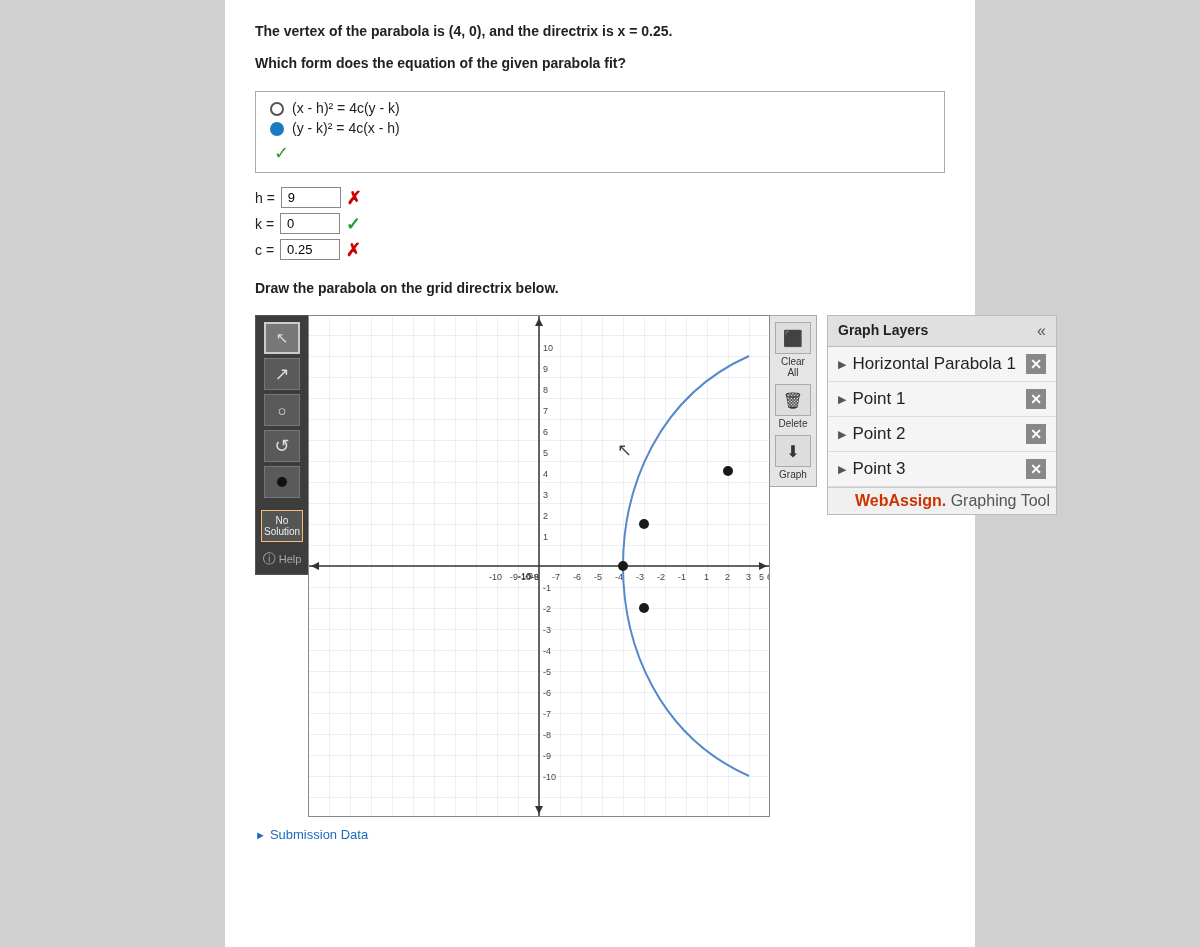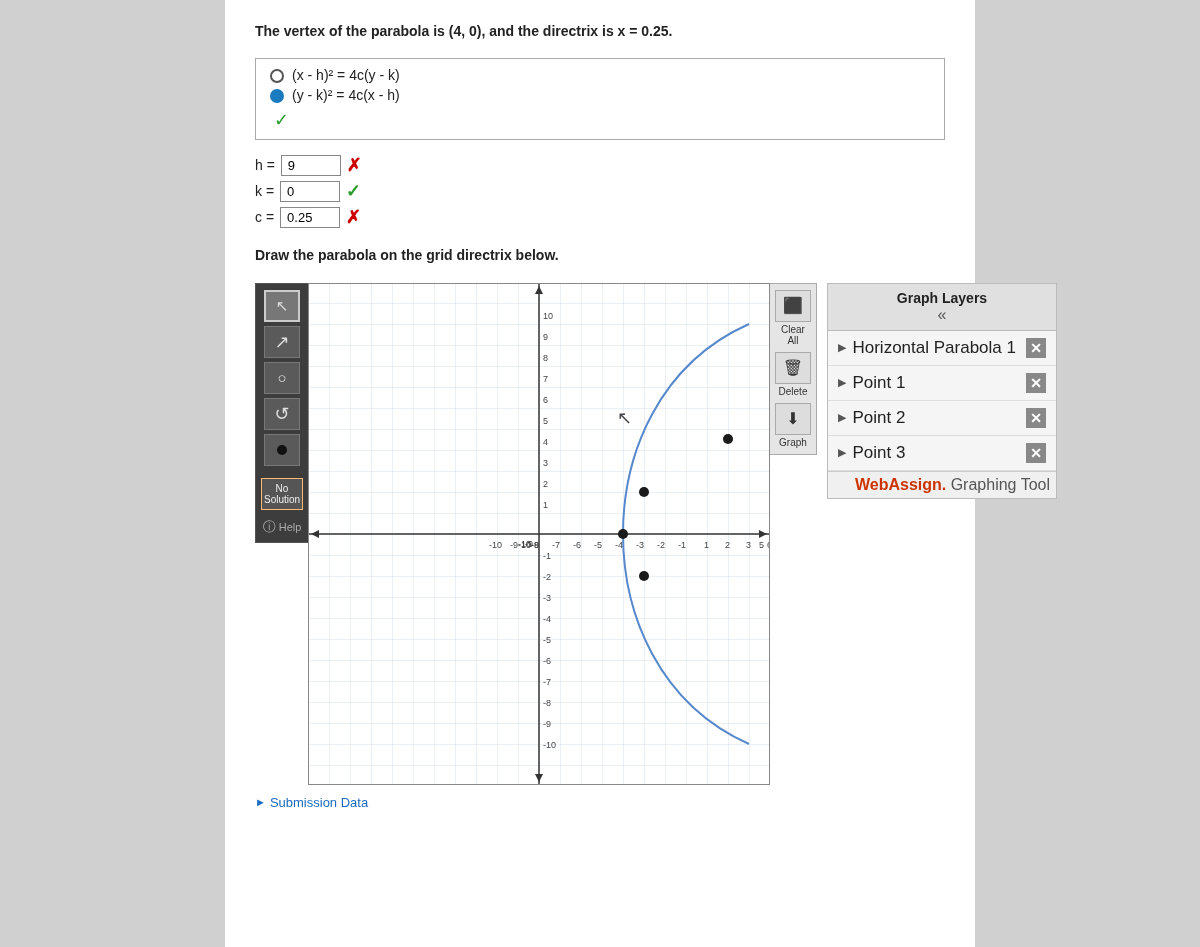--- a/index.html
+++ b/index.html
@@ -102,25 +102,23 @@
     .graph-layers-panel {
       background: #f0f0f0;
       border: 1px solid #bbb;
       width: 230px;
       margin-left: 10px;
       flex-shrink: 0;
     }
     .layers-header {
       display: flex;
       justify-content: space-between;
-      align-items: center;
       background: #e0e0e0;
       padding: 6px 10px;
       border-bottom: 1px solid #bbb;
-      flex-direction: column;
     }
     .layers-header-title {
       font-weight: bold;
       font-size: 14px;
     }
     .layers-collapse-btn {
       font-size: 16px;
       cursor: pointer;
       color: #555;
     }
@@ -237,20 +235,21 @@
       font-size: 16px;
     }
   </style>
 </head>
 <body>
 
 <div class="page-container">
   <div class="main-content">
 
     <p class="problem-text">The vertex of the parabola is (4, 0), and the directrix is x = 0.25.</p>
+    <p class="problem-text">Which form does the equation of the given parabola fit?</p>
 
     <div class="equation-box">
       <div class="equation-row">
         <span class="radio-circle"></span>
         <span>(x - h)² = 4c(y - k)</span>
       </div>
       <div class="equation-row">
         <span class="radio-circle selected"></span>
         <span>(y - k)² = 4c(x - h)</span>
       </div>

